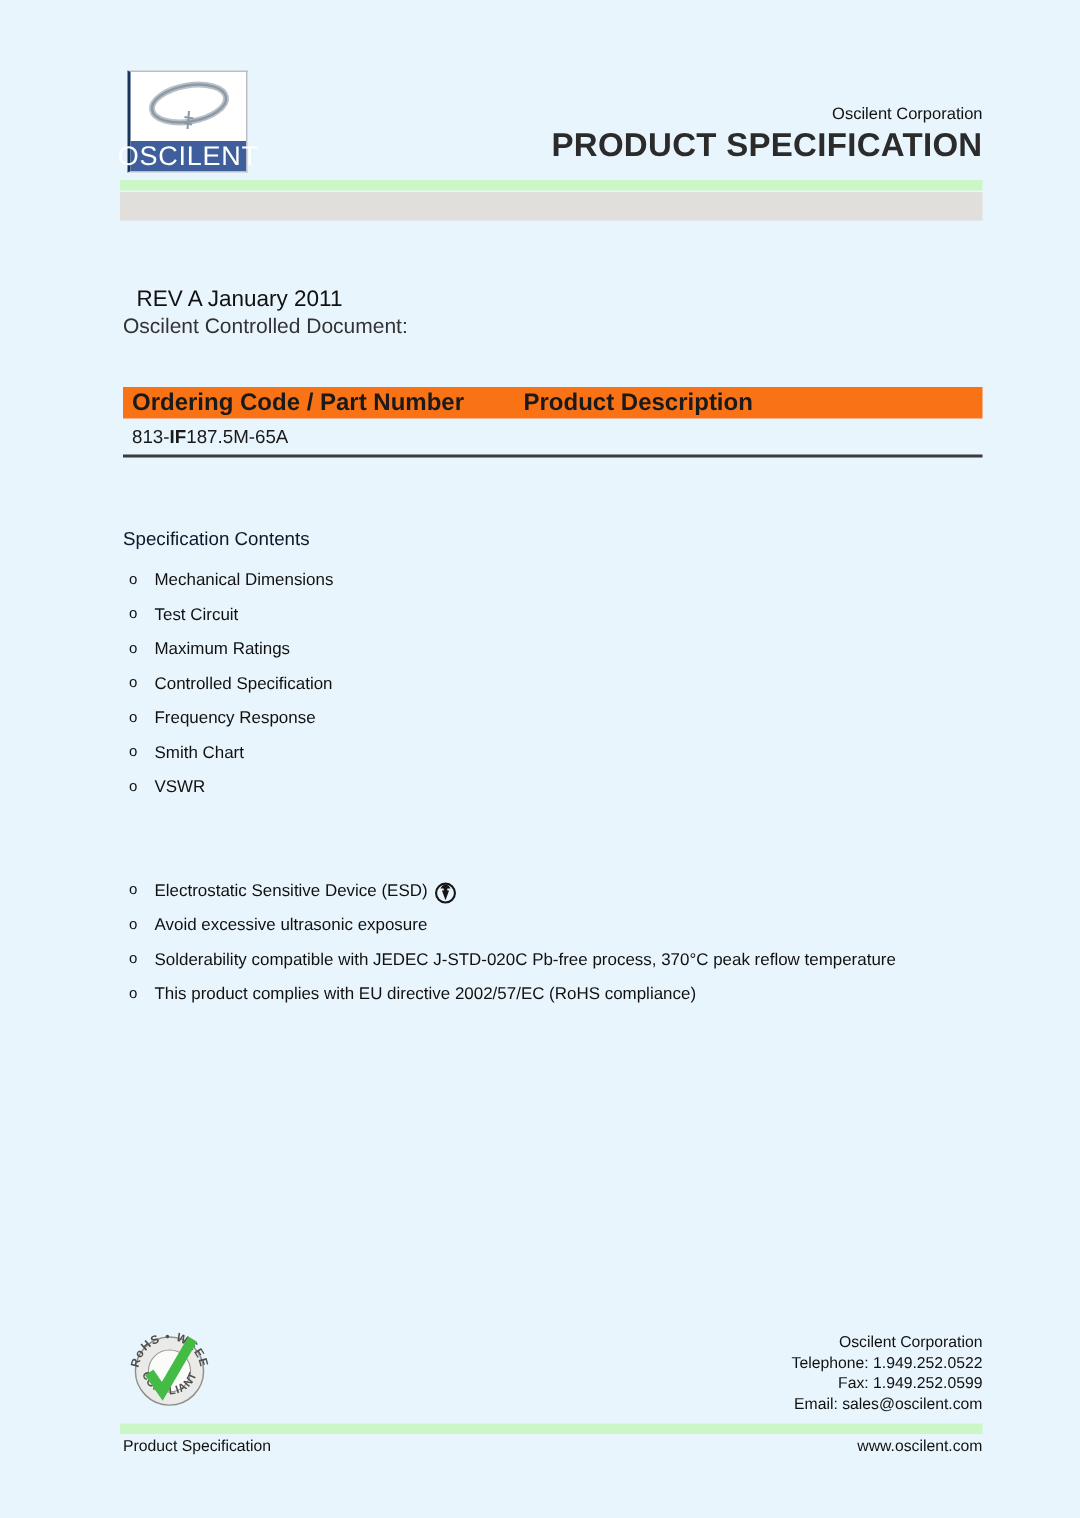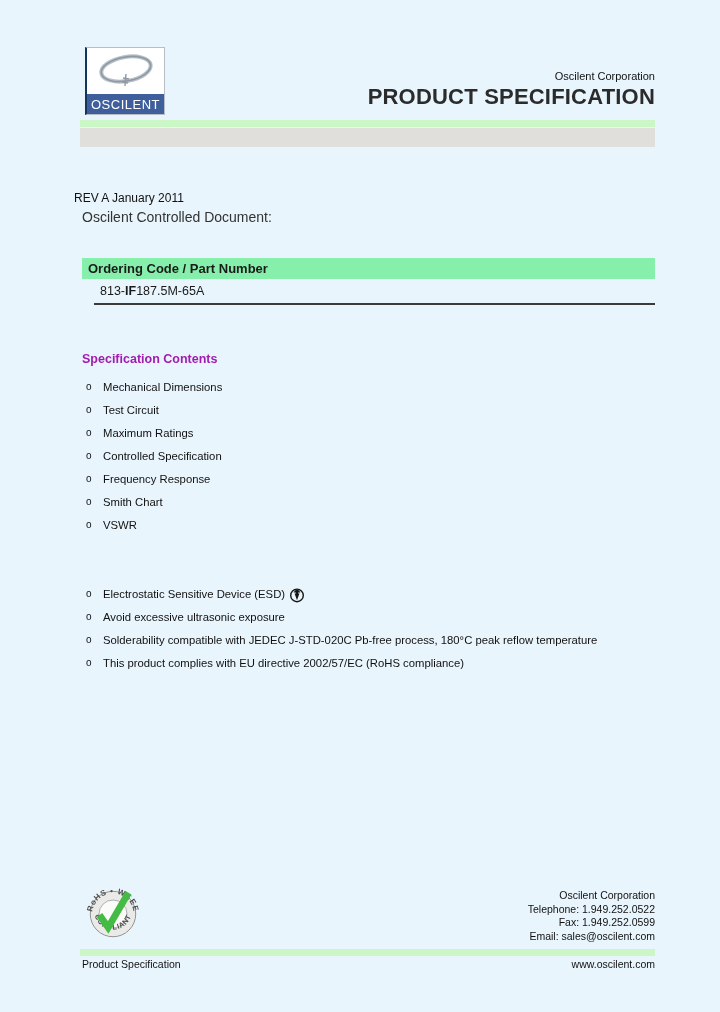--- a/index.html
+++ b/index.html
@@ -18,43 +18,43 @@
     position:absolute;left:85px;top:47px;width:80px;height:68px;
     background:#ffffff;
     border:1px solid #b8bec4;
     border-left:2px solid #16355C;
     box-sizing:border-box;
   }
   .logo-art{position:absolute;left:0;top:0;width:78px;height:46px;}
   .logo-band{
     position:absolute;left:0;bottom:0;width:100%;height:20px;
     background:#3E5F9B;color:#ffffff;
-    font-size:13px;letter-spacing:0.5px;
+    font-size:18px;letter-spacing:0.5px;
     display:flex;align-items:center;justify-content:center;
   }
   .hdr-text{position:absolute;right:65px;top:70px;text-align:right;}
   .hdr-company{font-size:11px;color:#111;}
   .hdr-title{font-size:22px;font-weight:bold;color:#2b2b2b;letter-spacing:0.2px;margin-top:2px;}
   .bar{position:absolute;left:80px;width:575px;}
   .bar.green1{top:120px;height:7px;background:#CBF7C6;}
   .bar.gray1{top:128px;height:19px;background:#E0DFDB;}
   
-  .rev-line{position:absolute;left:74px;top:191px;font-size:12px;color:#111;}
+  .rev-line{position:absolute;left:91px;top:191px;font-size:15px;color:#111;}
   .controlled{position:absolute;left:82px;top:209px;font-size:14px;color:#333;text-align:right;}
   
   .order-table{position:absolute;left:82px;top:258px;width:573px;}
-  .t-head{display:flex;background:#86efac;font-weight:bold;font-size:13px;height:21px;align-items:center;}
-  .t-row{display:flex;font-size:12.5px;height:24px;align-items:center;border-bottom:2px solid #3a3a3a;margin-left:12px;}
+  .t-head{display:flex;background:#f97316;font-weight:bold;font-size:16px;height:21px;align-items:center;}
+  .t-row{display:flex;font-size:12.5px;height:24px;align-items:center;border-bottom:2px solid #3a3a3a;}
   .t-col1{width:260px;padding-left:6px;box-sizing:border-box;}
   .t-col2{flex:1;padding-left:7px;}
   
   .section{position:absolute;left:82px;width:573px;}
   .section.spec{top:352px;}
   .section.notes{top:582px;}
-  .sec-heading{font-size:12.5px;font-weight:bold;color:#a21caf;margin:0 0 9px 0;}
+  .sec-heading{font-size:12.5px;font-weight:normal;color:#0f172a;margin:0 0 9px 0;}
   ul.blist{list-style:none;margin:0;padding:0;}
   ul.blist li{display:flex;align-items:center;height:23px;font-size:11.3px;color:#111;}
   .bullet{width:21px;padding-left:4px;box-sizing:border-box;font-size:10px;color:#111;}
   .esd-icon{display:inline-block;margin-left:4px;position:relative;top:1px;}
   
   .badge{position:absolute;left:84px;top:883px;}
   .contact{position:absolute;right:65px;top:889px;text-align:right;font-size:10.5px;line-height:13.5px;color:#111;}
   .bar.green2{top:949px;height:7px;background:#CBF7C6;}
   .foot-row{position:absolute;left:82px;top:958px;width:573px;display:flex;justify-content:space-between;font-size:10.5px;color:#111;}
 </style>
@@ -79,20 +79,21 @@
 
   <div class="bar green1"></div>
   <div class="bar gray1"></div>
 
   <div class="rev-line">REV A January 2011</div>
   <div class="controlled">Oscilent Controlled Document:</div>
 
   <div class="order-table">
     <div class="t-head">
       <div class="t-col1">Ordering Code / Part Number</div>
+      <div class="t-col2">Product Description</div>
     </div>
     <div class="t-row">
       <div class="t-col1"><span>813-</span><b>IF</b><span>187.5M-65A</span></div>
     </div>
   </div>
 
   <div class="section spec">
     <h2 class="sec-heading">Specification Contents</h2>
     <ul class="blist">
       <li>
@@ -135,21 +136,21 @@
           <circle cx="8" cy="8.4" r="6.3" fill="none" stroke="#161616" stroke-width="1.4"></circle>
           <path d="M4.6 5.4 L6 3.4 L8 2.6 L10 3.4 L11.4 5.4 L9.2 5.4 L9.2 6.6 L10.4 6.6 L8 13.2 L5.6 6.6 L6.8 6.6 L6.8 5.4 Z" fill="#161616"></path>
         </svg>
       </li>
       <li>
           <span class="bullet">o</span>
           <span>Avoid excessive ultrasonic exposure</span>
         </li>
       <li>
           <span class="bullet">o</span>
-          <span>Solderability compatible with JEDEC J-STD-020C Pb-free process, 180°C peak reflow temperature</span>
+          <span>Solderability compatible with JEDEC J-STD-020C Pb-free process, 370°C peak reflow temperature</span>
         </li>
       <li>
           <span class="bullet">o</span>
           <span>This product complies with EU directive 2002/57/EC (RoHS compliance)</span>
         </li>
     </ul>
   </div>
 
   <svg class="badge" width="58" height="63" viewBox="0 0 60 65">
     <defs>

